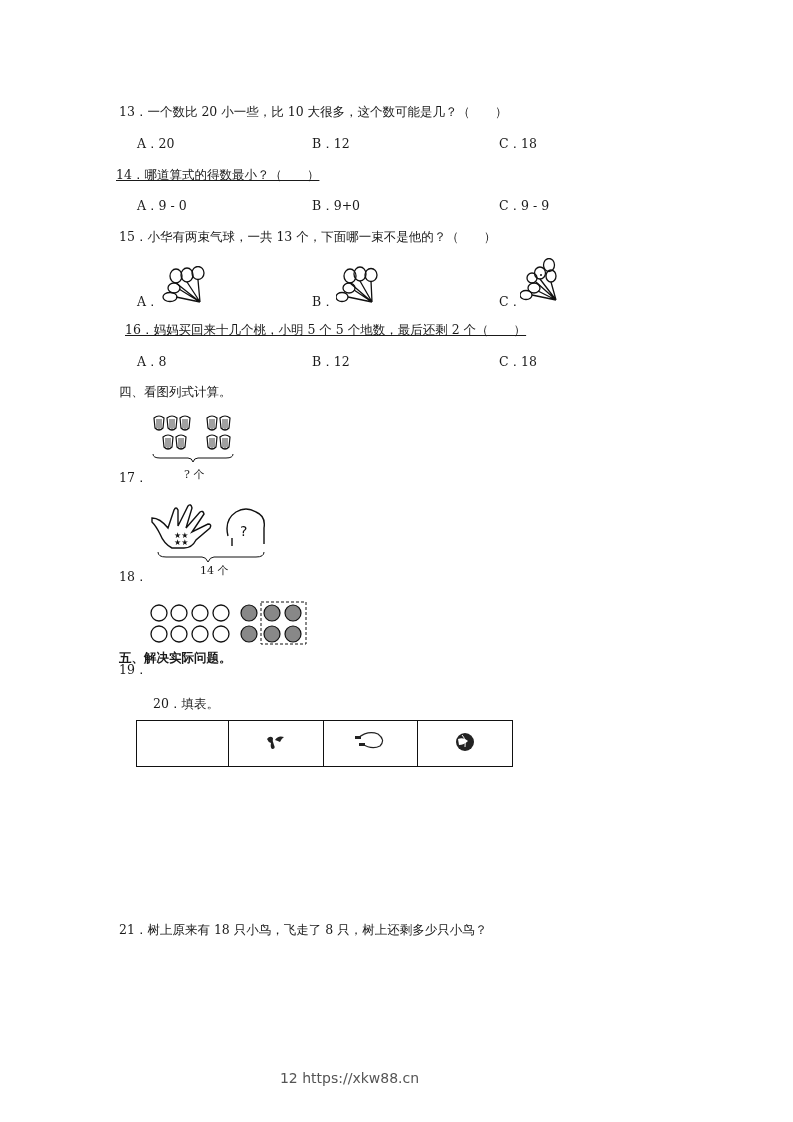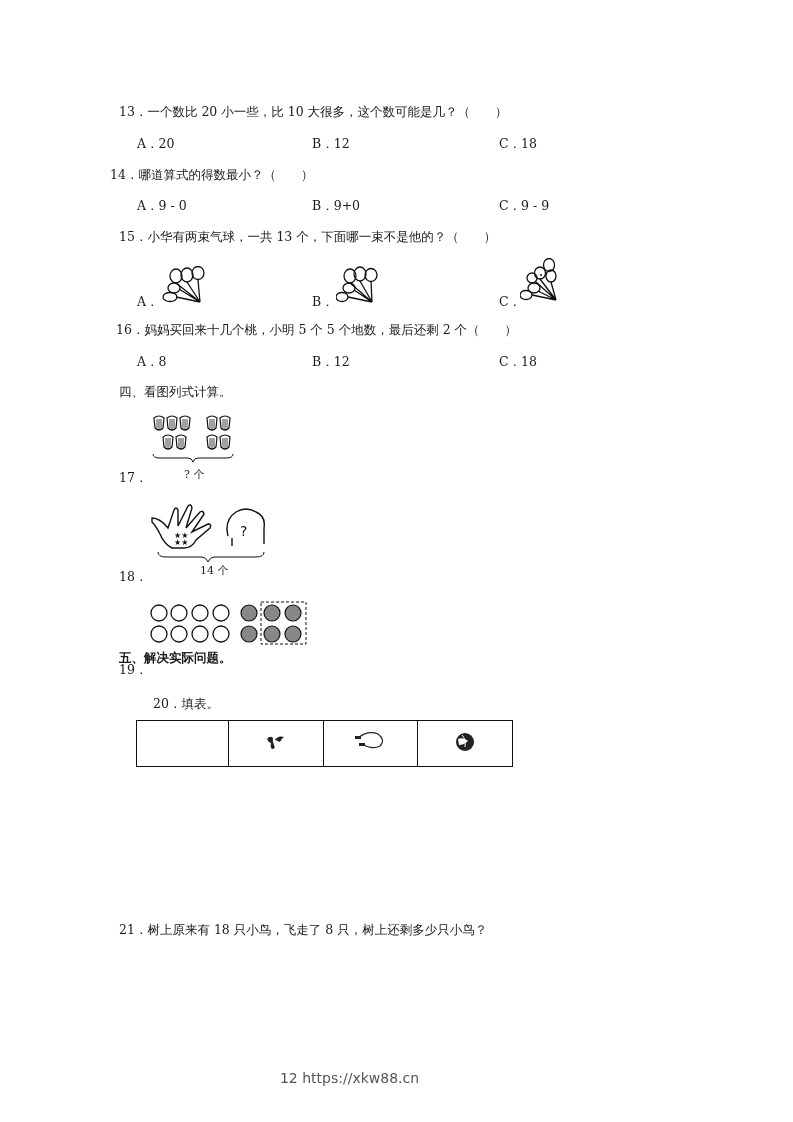--- a/index.html
+++ b/index.html
@@ -26,21 +26,21 @@
   }
 </style>
 </head>
 <body>
 
 <div class="abs" style="left:119px;top:104px;">13．一个数比 20 小一些，比 10 大很多，这个数可能是几？（　　）</div>
 <div class="opt" style="left:137px;top:136px;">A．20</div>
 <div class="opt" style="left:312px;top:136px;">B．12</div>
 <div class="opt" style="left:499px;top:136px;">C．18</div>
 
-<div class="abs" style="left:110px;top:167px;">14．哪道算式的得数最小？（　　）</div>
+<div class="abs" style="left:116px;top:167px;text-decoration:underline;">14．哪道算式的得数最小？（　　）</div>
 <div class="opt" style="left:137px;top:198px;">A．9 - 0</div>
 <div class="opt" style="left:312px;top:198px;">B．9+0</div>
 <div class="opt" style="left:499px;top:198px;">C．9 - 9</div>
 
 <div class="abs" style="left:119px;top:229px;">15．小华有两束气球，一共 13 个，下面哪一束不是他的？（　　）</div>
 <div class="opt" style="left:137px;top:294px;">A．</div>
 <div class="opt" style="left:312px;top:294px;">B．</div>
 <div class="opt" style="left:499px;top:294px;">C．</div>
 
 <svg class="illus" style="left:162px;top:266px" width="48" height="40" viewBox="0 0 48 40">
@@ -69,21 +69,21 @@
       <ellipse cx="20" cy="15" rx="5.5" ry="6"></ellipse>
       <ellipse cx="31" cy="18" rx="5" ry="6"></ellipse>
     <ellipse cx="12" cy="20" rx="5" ry="5"></ellipse>
       <ellipse cx="14" cy="30" rx="6" ry="5"></ellipse>
       <ellipse cx="6" cy="37" rx="6" ry="4.5"></ellipse>
     <path d="M20 21 L36 42 M31 24 L36 42 M16 24 L36 42 M18 33 L36 42 M12 37 L36 42"></path>
   </g>
   <circle cx="21" cy="17" r="1" fill="#111"></circle>
 </svg>
 
-<div class="abs" style="left:116px;top:322px;">16．妈妈买回来十几个桃，小明 5 个 5 个地数，最后还剩 2 个（　　）</div>
+<div class="abs" style="left:125px;top:322px;text-decoration:underline;">16．妈妈买回来十几个桃，小明 5 个 5 个地数，最后还剩 2 个（　　）</div>
 <div class="opt" style="left:137px;top:354px;">A．8</div>
 <div class="opt" style="left:312px;top:354px;">B．12</div>
 <div class="opt" style="left:499px;top:354px;">C．18</div>
 
 <div class="abs" style="left:119px;top:384px;">四、看图列式计算。</div>
 
 <svg class="illus" style="left:150px;top:412px" width="90" height="56" viewBox="0 0 90 56">
   <defs>
     <g id="pep">
       <path d="M1 3 Q6 -1 11 3 L10 13 Q6 17 2 13 Z" fill="#fff" stroke="#111" stroke-width="1.2"></path>

